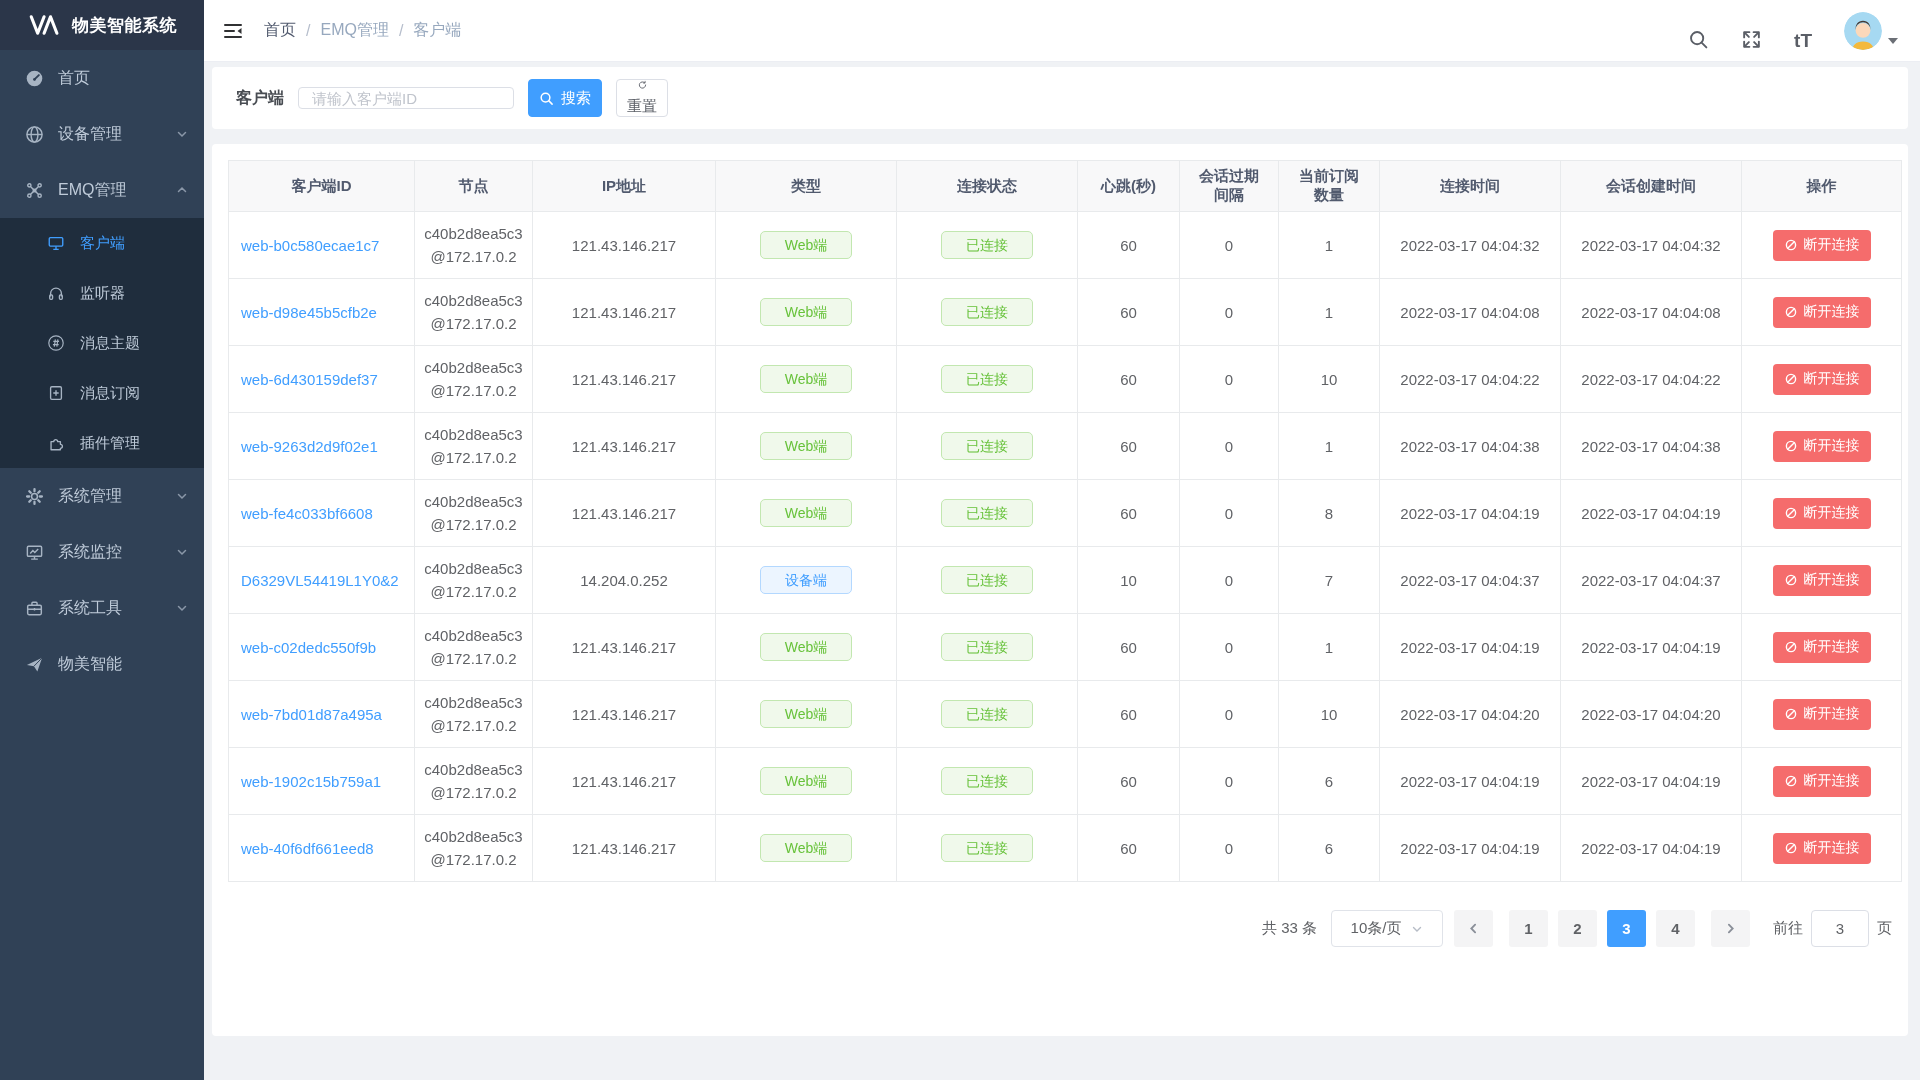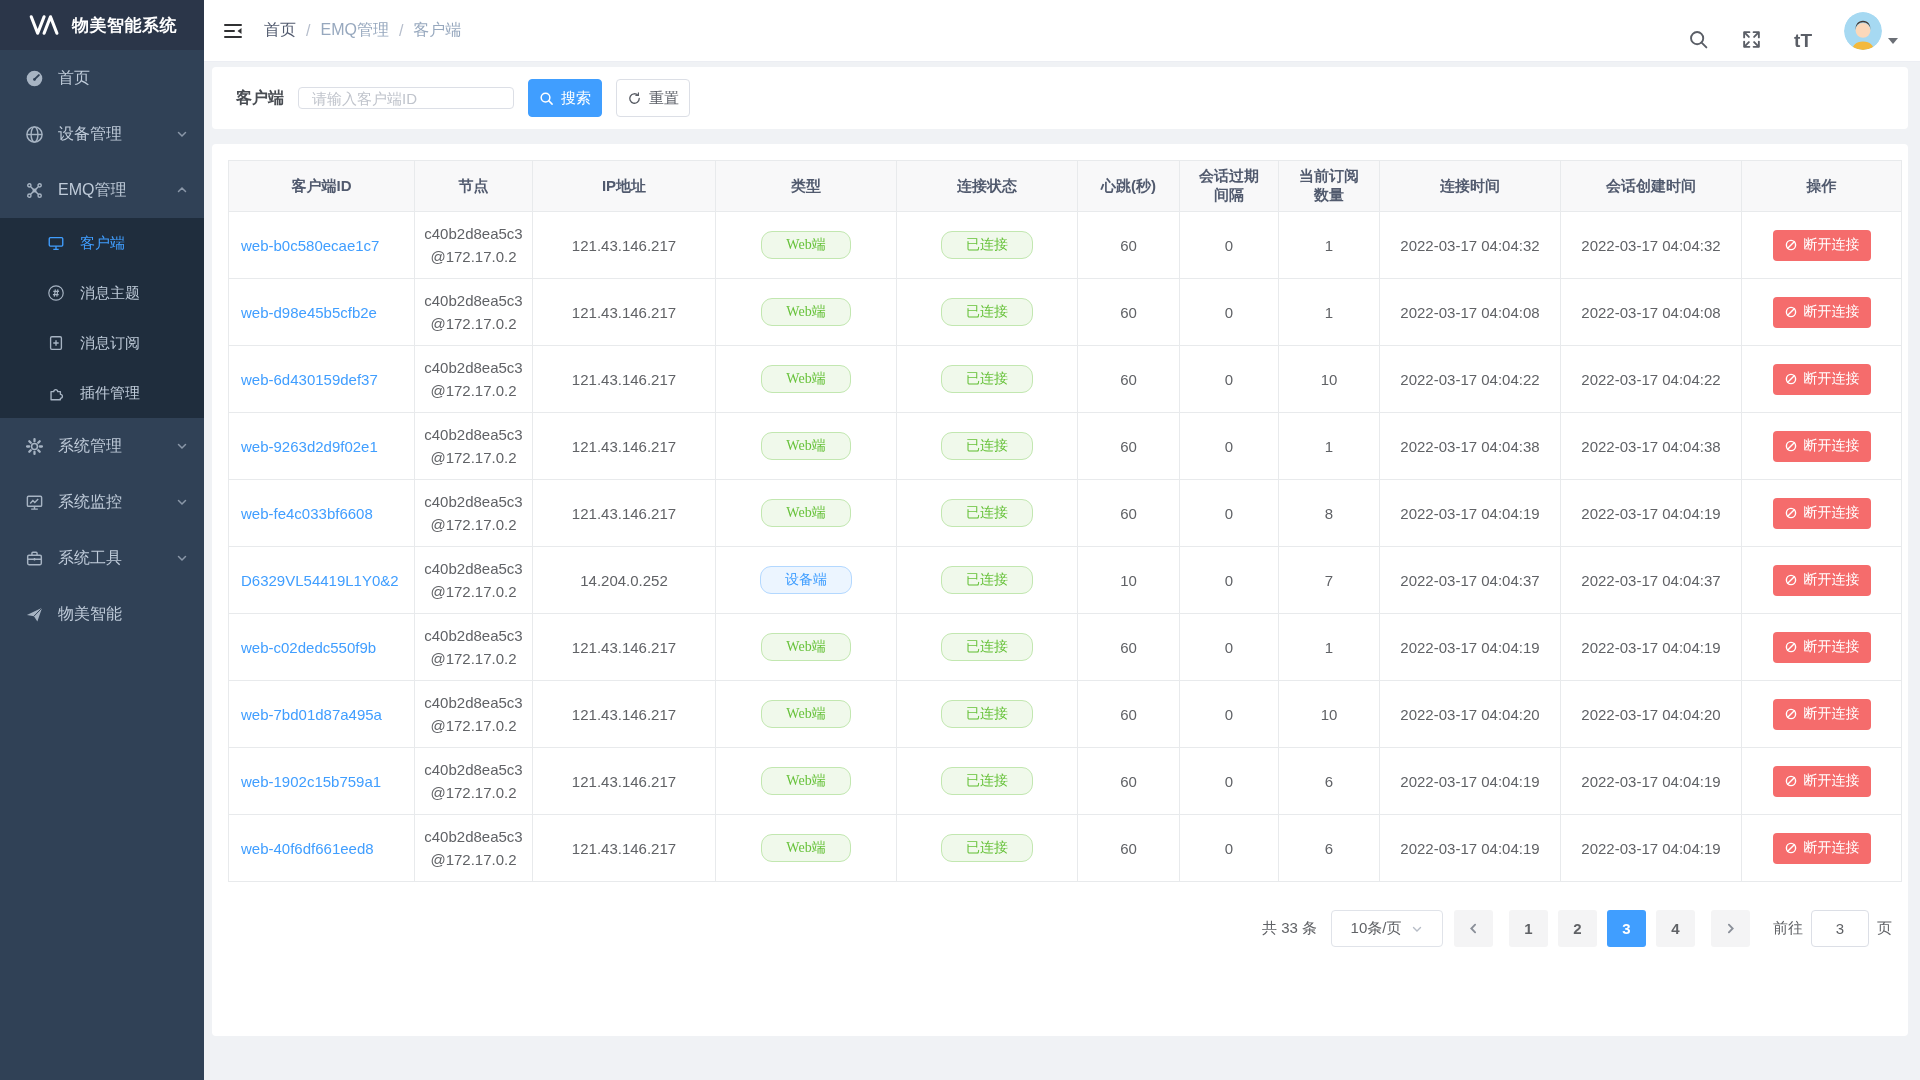--- a/index.html
+++ b/index.html
@@ -41,36 +41,36 @@
   .content { flex:1; background:#f0f2f5; padding:5px 12px 0; }
   .card { background:#fff; border-radius:4px; }
   .search-card { padding:12px 24px; display:flex; align-items:center; }
   .search-label { font-size:16px; font-weight:bold; color:#484c52; margin-right:14px; }
   .search-input { width:216px; height:22px; border:1px solid #dcdfe6; border-radius:4px;
     padding:0 13px; font-size:15px; color:#606266; outline:none; font-family:inherit; }
   .search-input::placeholder { color:#c0c4cc; }
   .btn { display:inline-flex; align-items:center; gap:7px; border-radius:4px; font-size:15px;
     padding:0 10px; height:38px; cursor:pointer; font-family:inherit; }
   .btn-primary { background:#409eff; border:1px solid #409eff; color:#fff; margin-left:14px; }
-  .btn-plain { background:#fff; border:1px solid #dcdfe6; color:#5a5e66; margin-left:14px; }
+  .btn-plain { background:#fff; border:1px solid #dcdfe6; color:#5a5e66; margin-left:14px;flex-direction:column; }
 
   .table-card { margin-top:15px; padding:16px 16px 0; height:892px; }
 
   table.grid { border-collapse:collapse; width:100%; table-layout:fixed; }
   .grid th, .grid td { border:1px solid #e8eaec; text-align:center; font-size:15px; }
   .grid th { background:#f8f8f9; color:#515a6e; font-weight:bold; height:42px; padding:6px 16px; }
   .grid td { height:67px; color:#606266; padding:6px 8px; }
   .col-id{width:186px}.col-node{width:118px}.col-ip{width:183px}.col-type{width:181px}
   .col-status{width:181px}.col-hb{width:102px}.col-exp{width:99px}.col-subs{width:101px}
   .col-t1{width:181px}.col-t2{width:181px}.col-act{width:160px}
   td.cell-id { text-align:left; padding-left:12px; }
   a.cid { color:#409eff; text-decoration:none; cursor:pointer; }
   .cell-node div { line-height:1.55; }
 
-  .tag { display:inline-block; padding:6px 24px; font-size:14px; border-radius:11px; line-height:1;font-family:Liberation Serif, serif; }
+  .tag { display:inline-block; padding:6px 24px; font-size:14px; border-radius:5px; line-height:1; }
   .tag-green { color:#67c23a; background:#f0f9eb; border:1px solid #c2e7b0; }
   .tag-blue  { color:#409eff; background:#ecf5ff; border:1px solid #b3d8ff; }
 
   .btn-danger { display:inline-flex; align-items:center; gap:6px; background:#f56c6c; color:#fff;
     border:none; border-radius:4px; padding:0 11px; height:31px; font-size:14px; cursor:pointer; font-family:inherit; }
 
   
   .pagination { display:flex; align-items:center; justify-content:flex-end; margin-top:28px;
     gap:6px; font-size:15px; color:#606266; }
   .pg-total { margin-right:8px; }
@@ -151,20 +151,30 @@
 
     <div class="submenu">
       <div class="menu-item active">
         <span class="micon">
           <svg class="ic" width="18" height="18" viewBox="0 0 20 20" fill="none" stroke="currentColor" stroke-width="1.5">
               <rect x="2.5" y="4" width="15" height="9.5" rx="1.2"></rect>
               <path d="M7 17 h6 M10 13.5 V17"></path>
             </svg>
         </span>
         <span>客户端</span>
+      </div>
+      <div class="menu-item">
+        <span class="micon">
+          <svg class="ic" width="18" height="18" viewBox="0 0 20 20" fill="none" stroke="currentColor" stroke-width="1.5">
+              <path d="M4 14 v-3.5 a6 6 0 0 1 12 0 V14"></path>
+              <rect x="3" y="12" width="3.2" height="5" rx="1.2"></rect>
+              <rect x="13.8" y="12" width="3.2" height="5" rx="1.2"></rect>
+            </svg>
+        </span>
+        <span>监听器</span>
       </div>
       <div class="menu-item">
         <span class="micon">
           <svg class="ic" width="18" height="18" viewBox="0 0 20 20" fill="none" stroke="currentColor" stroke-width="1.3">
               <circle cx="10" cy="10" r="8"></circle>
               <path d="M7 8.2 h6.4 M6.6 11.8 h6.4 M9.3 6 l-1.2 8 M12.1 6 l-1.2 8"></path>
             </svg>
         </span>
         <span>消息主题</span>
       </div>

